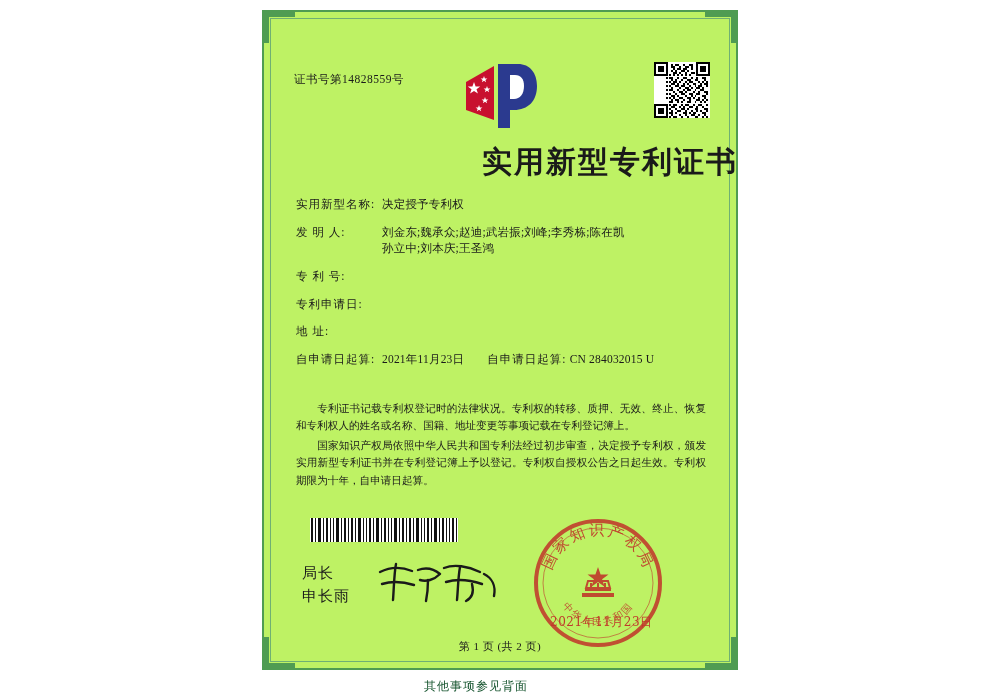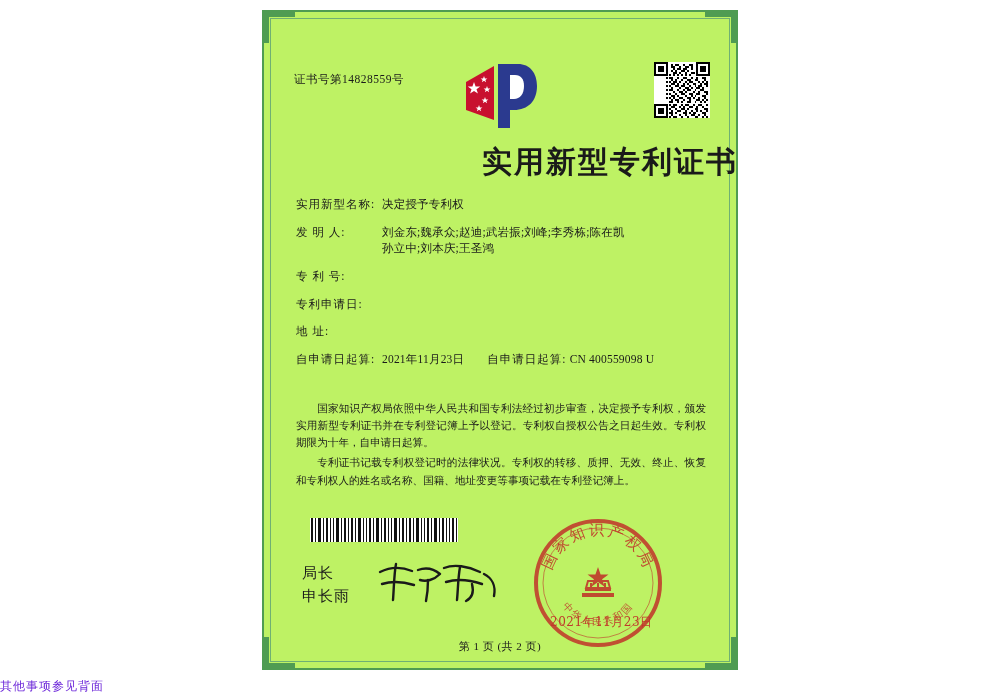--- a/index.html
+++ b/index.html
@@ -199,23 +199,24 @@
     width: 476px;
     text-align: center;
     font-size: 11px;
     letter-spacing: 0.5px;
   }
   .back-note {
     position: absolute;
     left: 0;
     top: 678px;
     width: 952px;
+    text-align: center;
     font-size: 12px;
     letter-spacing: 1px;
-    color: #6d28d9;
+    color: #14532d;
   }
 </style>
 </head>
 <body>
 
 <div id="certificate">
 
   <div class="border-outer"></div>
   <div class="border-inner"></div>
   <div class="corner tl"></div>
@@ -463,29 +464,29 @@
 
     <div class="field-row">
       <div class="field-label">地 址:</div>
     </div>
 
     <div class="field-row">
       <div class="field-label pub-date-label">自申请日起算:</div>
       <div class="field-value">
         <span>2021年11月23日</span>
         <span class="pub-no-label">自申请日起算:</span>
-        <span>CN 400559098 U</span>
+        <span>CN 284032015 U</span>
       </div>
     </div>
 
   </div>
 
   <div class="paragraphs">
+    <p>专利证书记载专利权登记时的法律状况。专利权的转移、质押、无效、终止、恢复和专利权人的姓名或名称、国籍、地址变更等事项记载在专利登记簿上。</p>
     <p>国家知识产权局依照中华人民共和国专利法经过初步审查，决定授予专利权，颁发实用新型专利证书并在专利登记簿上予以登记。专利权自授权公告之日起生效。专利权期限为十年，自申请日起算。</p>
-    <p>专利证书记载专利权登记时的法律状况。专利权的转移、质押、无效、终止、恢复和专利权人的姓名或名称、国籍、地址变更等事项记载在专利登记簿上。</p>
   </div>
 
   <div class="barcode">
     <svg viewBox="0 0 148 24" width="148" height="24" shape-rendering="crispEdges" aria-hidden="true">
       <rect width="148" height="24" fill="#ffffff"></rect>
       <g fill="#111111">
         <rect x="1" y="0" width="2" height="24"></rect>
           <rect x="5" y="0" width="1" height="24"></rect>
         <rect x="8" y="0" width="3" height="24"></rect>
           <rect x="13" y="0" width="1" height="24"></rect>

